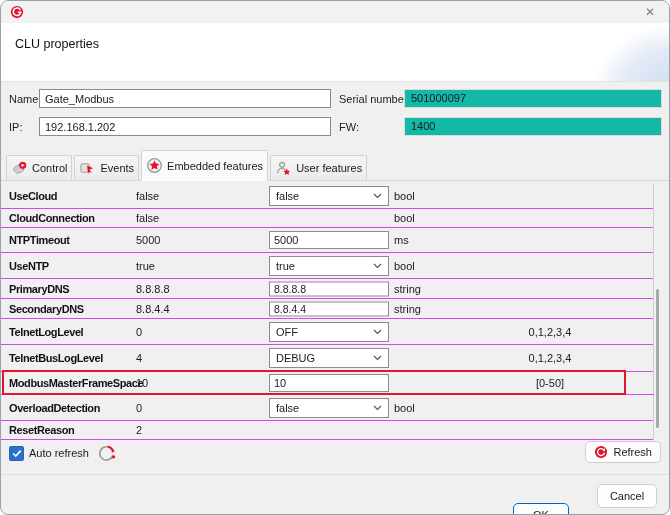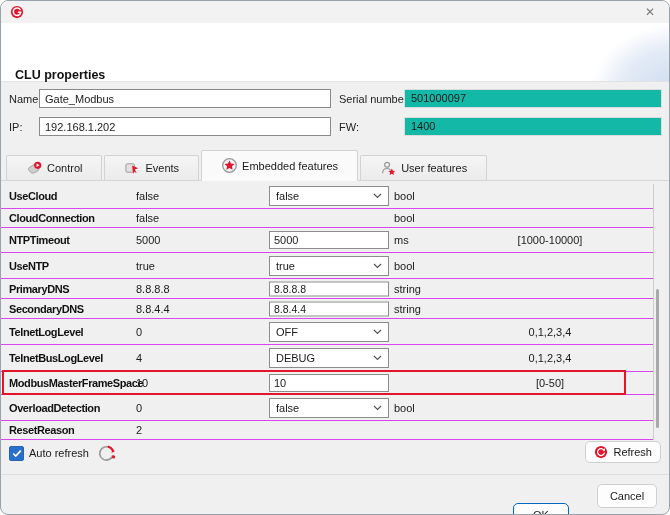--- a/index.html
+++ b/index.html
@@ -9,32 +9,32 @@
   
   .titlebar{position:absolute;top:0;left:0;right:0;height:22px;background:#f2f2f2;}
   .logo{position:absolute;left:9px;top:4px;}
   .close{position:absolute;right:10px;top:3px;width:18px;height:17px;text-align:center;
     line-height:17px;font-size:12px;color:#7a7a7a;cursor:pointer;}
   
   .header{position:absolute;top:22px;left:0;right:0;height:58px;background:#ffffff;
     border-bottom:1px solid #e2e2e2;}
   .deco{position:absolute;right:0;top:0;width:95px;height:58px;
     background:radial-gradient(120px 100px at 108% 125%,#ccd9ee 0%,#e2eaf6 45%,rgba(255,255,255,0) 72%);}
-  .dlg-title{position:absolute;left:14px;top:14px;font-size:12.5px;font-weight:bold;color:#111;margin-top:31px;}
+  .dlg-title{position:absolute;left:14px;top:14px;font-size:12.5px;font-weight:normal;color:#111;}
   
   .formsec{position:absolute;top:81px;left:0;right:0;height:67px;}
   .flabel{position:absolute;color:#222;}
   .tbox{position:absolute;box-sizing:border-box;height:19px;border:1px solid #8a8a8a;
     background:#fff;font-family:inherit;font-size:11px;padding:0 5px;color:#1a1a1a;}
   .robox{position:absolute;box-sizing:border-box;height:19px;border:1px solid #dcdcdc;
     background:#14b8a6;line-height:17px;padding:0 6px;color:#1a1a1a;}
   
   .tabbar{position:absolute;top:148px;left:0;right:0;height:31px;display:flex;
     align-items:flex-end;padding-left:5px;border-bottom:1px solid #d6d6d6;box-sizing:content-box;}
-  .tab{display:flex;align-items:center;gap:4px;height:25px;padding:0 19px;margin-right:2px;
+  .tab{display:flex;align-items:center;gap:4px;height:25px;padding:0 4px;margin-right:2px;
     background:linear-gradient(#f5f5f5,#ebebeb);border:1px solid #d2d2d2;border-bottom:none;
     border-radius:2px 2px 0 0;cursor:pointer;box-sizing:border-box;white-space:nowrap;}
   .tab.selected{height:31px;background:#fafafa;margin-bottom:-1px;border-bottom:1px solid #fafafa;z-index:2;}
   
   .proptable{position:absolute;top:183px;left:0;width:653px;}
   .row{position:relative;border-bottom:1px solid #d946ef;box-sizing:border-box;}
   .row.highlight{z-index:3;}
   .c-name{position:absolute;left:8px;top:50%;transform:translateY(-50%);
     font-weight:bold;letter-spacing:-0.4px;color:#111;white-space:nowrap;}
   .c-value{position:absolute;left:135px;top:50%;transform:translateY(-50%);white-space:nowrap;}
@@ -140,21 +140,20 @@
       <div class="row" style="height: 19px;">
         <div class="c-name">CloudConnection</div>
         <div class="c-value">false</div>
         <div class="c-unit">bool</div>
       </div>
       <div class="row" style="height: 25px;">
         <div class="c-name">NTPTimeout</div>
         <div class="c-value">5000</div>
         <input class="tinput c-editor" value="5000" style="">
         <div class="c-unit">ms</div>
-        <div class="c-range">[1000-10000]</div>
       </div>
       <div class="row" style="height: 26px;">
         <div class="c-name">UseNTP</div>
         <div class="c-value">true</div>
         <div class="select c-editor">
           <span>true</span>
           <svg width="9" height="6" viewBox="0 0 9 6">
             <path d="M1 1 L4.5 4.5 L8 1" stroke="#555" stroke-width="1.2" fill="none"></path>
           </svg>
         </div>

